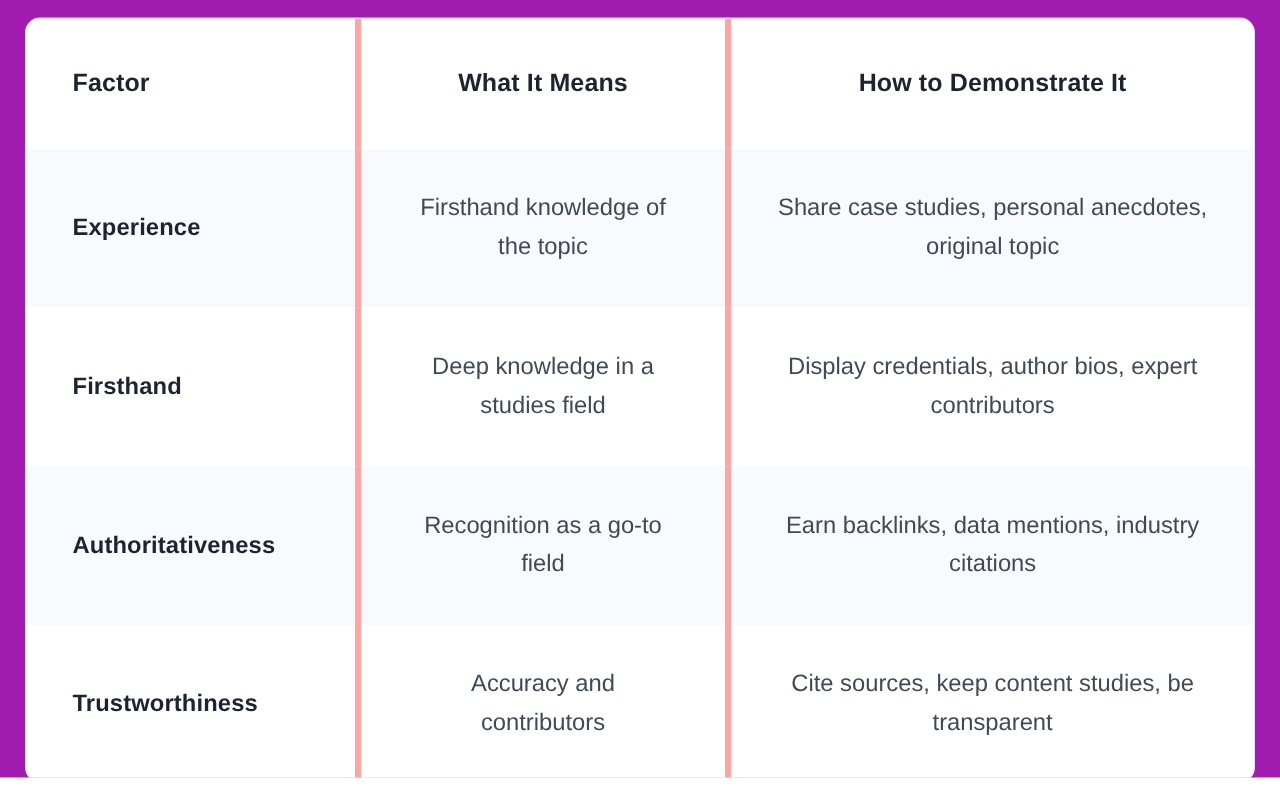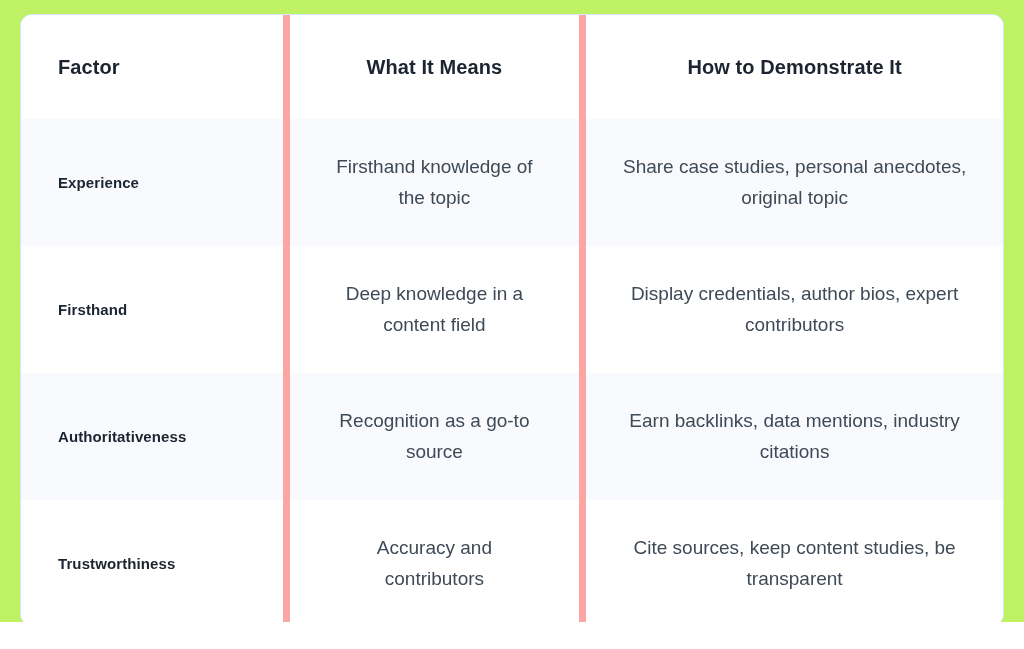--- a/index.html
+++ b/index.html
@@ -8,21 +8,21 @@
     width: 1024px;
     height: 649px;
     background: #ffffff;
     font-family: "Liberation Sans", sans-serif;
   }
 
   #page {
     position: relative;
     width: 1024px;
     height: 622px;
-    background: #bef264;
+    background: #a21caf;
     overflow: hidden;
   }
 
   .table-card {
     position: absolute;
     left: 20px;
     top: 14px;
     width: 984px;
     height: 612px;
     border: 1px solid #d6e6fb;
@@ -45,21 +45,21 @@
   .eeat-table th,
   .eeat-table td {
     border: 0;
     padding: 0 18px;
     vertical-align: middle;
   }
 
   
   .eeat-table th.divider-left,
   .eeat-table td.divider-left {
-    border-left: 7px solid #fca5a5;
+    border-left: 5px solid #fca5a5;
   }
 
   thead tr { background: #ffffff; height: 104px; }
 
   thead th {
     font-size: 20px;
     font-weight: bold;
     color: #1b2430;
     letter-spacing: 0.1px;
   }
@@ -72,21 +72,21 @@
   thead th.th-center { text-align: center; }
 
   tbody tr { height: 127px; }
 
   tbody tr.tint  { background: #f8fafd; }
   tbody tr.plain { background: #ffffff; }
 
   td.cell-factor {
     text-align: left;
     padding-left: 37px;
-    font-size: 15px;
+    font-size: 19px;
     font-weight: bold;
     color: #1b2430;
     letter-spacing: 0.1px;
   }
 
   td.cell-body {
     text-align: center;
     font-size: 19px;
     font-weight: normal;
     color: #3f4a57;
@@ -120,27 +120,27 @@
 
       <tbody>
         <tr class="tint">
           <td class="cell-factor">Experience</td>
           <td class="cell-body cell-means divider-left">Firsthand knowledge of the topic</td>
           <td class="cell-body divider-left">Share case studies, personal anecdotes, original topic</td>
         </tr>
 
         <tr class="plain">
           <td class="cell-factor">Firsthand</td>
-          <td class="cell-body cell-means divider-left">Deep knowledge in a content field</td>
+          <td class="cell-body cell-means divider-left">Deep knowledge in a studies field</td>
           <td class="cell-body divider-left">Display credentials, author bios, expert contributors</td>
         </tr>
 
         <tr class="tint">
           <td class="cell-factor">Authoritativeness</td>
-          <td class="cell-body cell-means divider-left">Recognition as a go-to source</td>
+          <td class="cell-body cell-means divider-left">Recognition as a go-to field</td>
           <td class="cell-body divider-left">Earn backlinks, data mentions, industry citations</td>
         </tr>
 
         <tr class="plain">
           <td class="cell-factor">Trustworthiness</td>
           <td class="cell-body cell-means divider-left">Accuracy and contributors</td>
           <td class="cell-body divider-left">Cite sources, keep content studies, be transparent</td>
         </tr>
       </tbody>
     </table>

